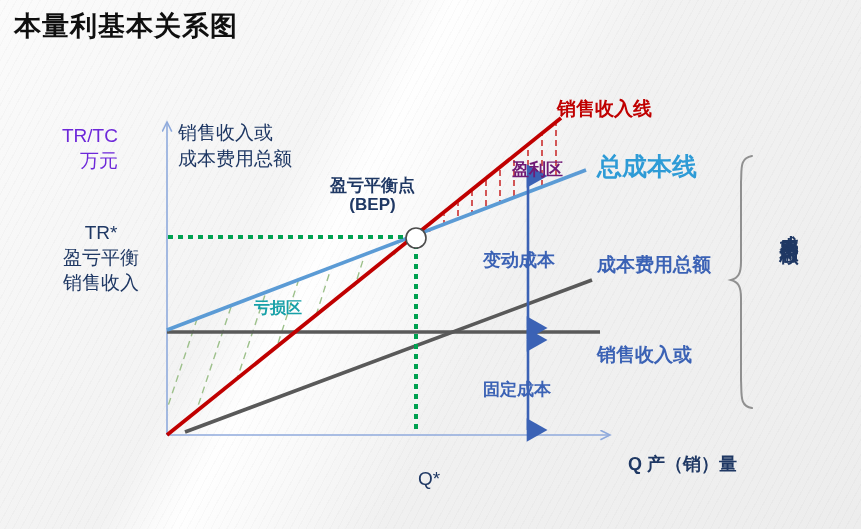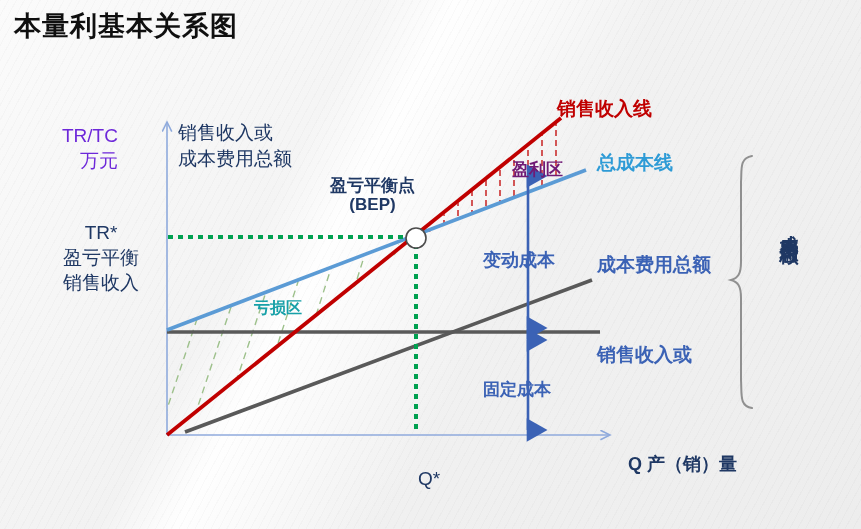--- a/index.html
+++ b/index.html
@@ -38,21 +38,21 @@
   }
   #tr-star{
     left:46px;top:220px;font-size:19px;color:#1f3864;font-weight:normal;
     text-align:center;line-height:25px;width:110px;
   }
   #bep-label{
     left:330px;top:176px;font-size:17px;color:#1f3864;
     text-align:center;line-height:19px;
   }
   #sales-line-label{left:557px;top:96px;font-size:19px;color:#c00000;}
-  #total-cost-label{left:597px;top:150px;font-size:19px;color:#2e9bd6;}
+  #total-cost-label{left:597px;top:150px;font-size:25px;color:#2e9bd6;}
   #variable-cost-line-label{left:597px;top:252px;font-size:19px;color:#3b62b5;}
   #fixed-cost-line-label{left:597px;top:342px;font-size:19px;color:#3b62b5;}
   #profit-zone{left:500px;top:158px;font-size:17px;color:#701a75;margin-left:12px;}
   #loss-zone{left:254px;top:298px;font-size:16px;color:#17a0a8;}
   #variable-cost-arrow-label{left:483px;top:248px;font-size:18px;color:#3b62b5;text-align:right;}
   #fixed-cost-arrow-label{left:483px;top:378px;font-size:17px;color:#3b62b5;}
   #q-star{left:418px;top:468px;font-size:19px;color:#1f3864;font-weight:normal;}
   #x-axis-title{left:628px;top:452px;font-size:18px;color:#1f3864;font-weight:bold;}
   #bracket-label{
     left:780px;top:219px;font-size:19px;color:#1f3864;

